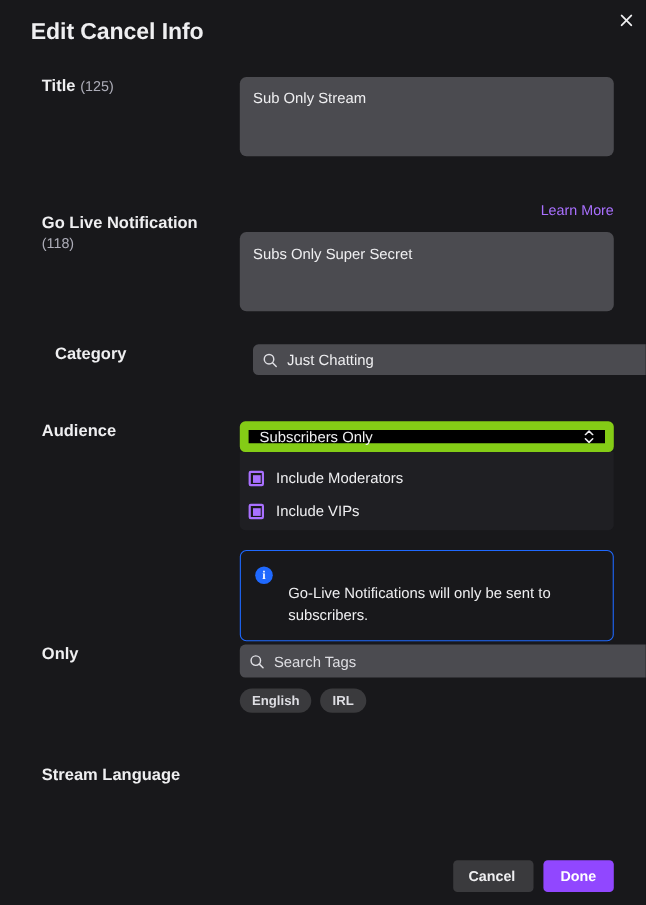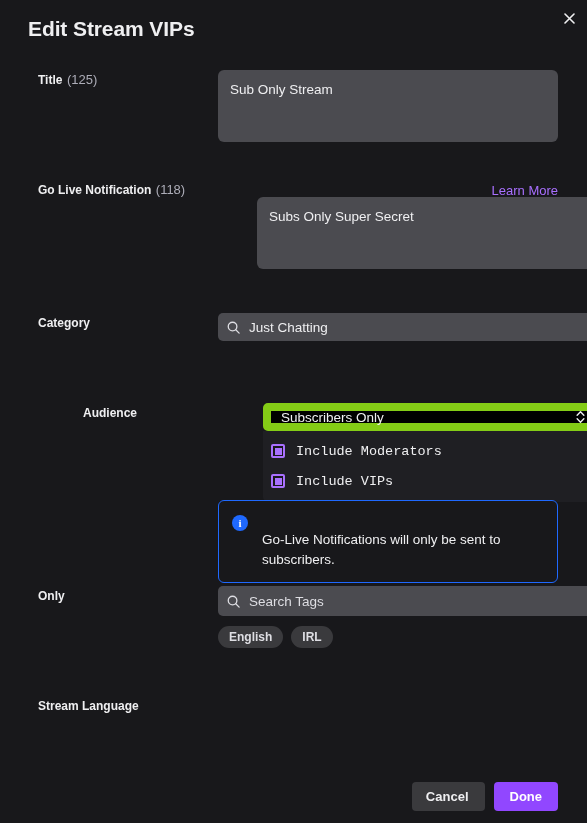--- a/index.html
+++ b/index.html
@@ -58,21 +58,21 @@
     padding-left: 38px;
     padding-right: 10px;
     flex: 0 0 218px;
   }
   .field-col {
     width: 369px;
     flex: 0 0 369px;
     padding-right: 29px;
   }
   .flabel {
-    font-size: 12px;
+    font-size: 15px;
     font-weight: bold;
     color: #efeff1;
     white-space: nowrap;
   }
   .fcount {
     font-size: 13px;
     font-weight: normal;
     color: #adadb8;
   }
 
@@ -165,26 +165,25 @@
 
   
   .aud-panel {
     width: 340px;
     background: #1f1f23;
     padding: 9px 0 10px 0;
     border-radius: 0 0 5px 5px;
   }
   .check-row {
     display: flex;
-    align-items: center;
+    align-items: flex-end;
     height: 22px;
     margin-bottom: 8px;
     cursor: pointer;
     padding-left: 8px;
-    font-family: Liberation Mono, monospace;
   }
   .check-row:last-child { margin-bottom: 0; }
   .checkbox {
     width: 14px;
     height: 14px;
     flex: 0 0 14px;
     border: 2px solid #a970ff;
     border-radius: 2px;
     background: #18181b;
     display: flex;
@@ -280,59 +279,59 @@
 <body>
 
 <div class="modal">
 
   <button class="close-btn">
     <svg width="11" height="11" viewBox="0 0 11 11">
       <path d="M1 1 L10 10 M10 1 L1 10" stroke="#efeff1" stroke-width="1.6" stroke-linecap="round"></path>
     </svg>
   </button>
 
-  <div class="title">Edit Stream VIPs</div>
+  <div class="title">Edit Cancel Info</div>
 
   <div class="row" style="top:70px;">
     <div class="label-col">
       <span class="flabel">Title</span>
       <span class="fcount">(125)</span>
     </div>
     <div class="field-col">
       <textarea class="textarea" rows="3" style="height: 72px;">Sub Only Stream</textarea>
     </div>
   </div>
 
-  <div class="row" style="top:180px;gap:39px;">
+  <div class="row" style="top:194px;">
     <div class="label-col">
       <span class="flabel">Go Live Notification</span>
       <span class="fcount">(118)</span>
     </div>
     <div class="field-col">
       <textarea class="textarea" rows="3" style="height: 72px; margin-top: 17px;">Subs Only Super Secret</textarea>
     </div>
   </div>
   <a class="learn-more">Learn More</a>
 
-  <div class="row" style="top:313px;">
+  <div class="row" style="top:313px;padding-left:12px;">
     <div class="label-col">
       <span class="flabel">Category</span>
     </div>
     <div class="field-col">
       <div class="search-wrap">
         <svg width="15" height="15" viewBox="0 0 16 16">
           <circle cx="7" cy="7" r="4.6" fill="none" stroke="#dedee3" stroke-width="1.4"></circle>
           <path d="M10.4 10.4 L14 14" stroke="#dedee3" stroke-width="1.4" stroke-linecap="round"></path>
         </svg>
         <input class="search-input" type="text" value="Just Chatting" style="">
       </div>
     </div>
   </div>
 
-  <div class="row" style="top:403px;padding-left:45px;">
+  <div class="row" style="top:383px;">
     <div class="label-col">
       <span class="flabel">Audience</span>
     </div>
     <div class="field-col">
 
       <div class="select-box focused">
         <span class="select-value">Subscribers Only</span>
         <span class="stepper">
           <svg width="9" height="5" viewBox="0 0 10 6">
             <path d="M1 5 L5 1 L9 5" fill="none" stroke="#efeff1" stroke-width="1.7" stroke-linecap="round" stroke-linejoin="round"></path>

